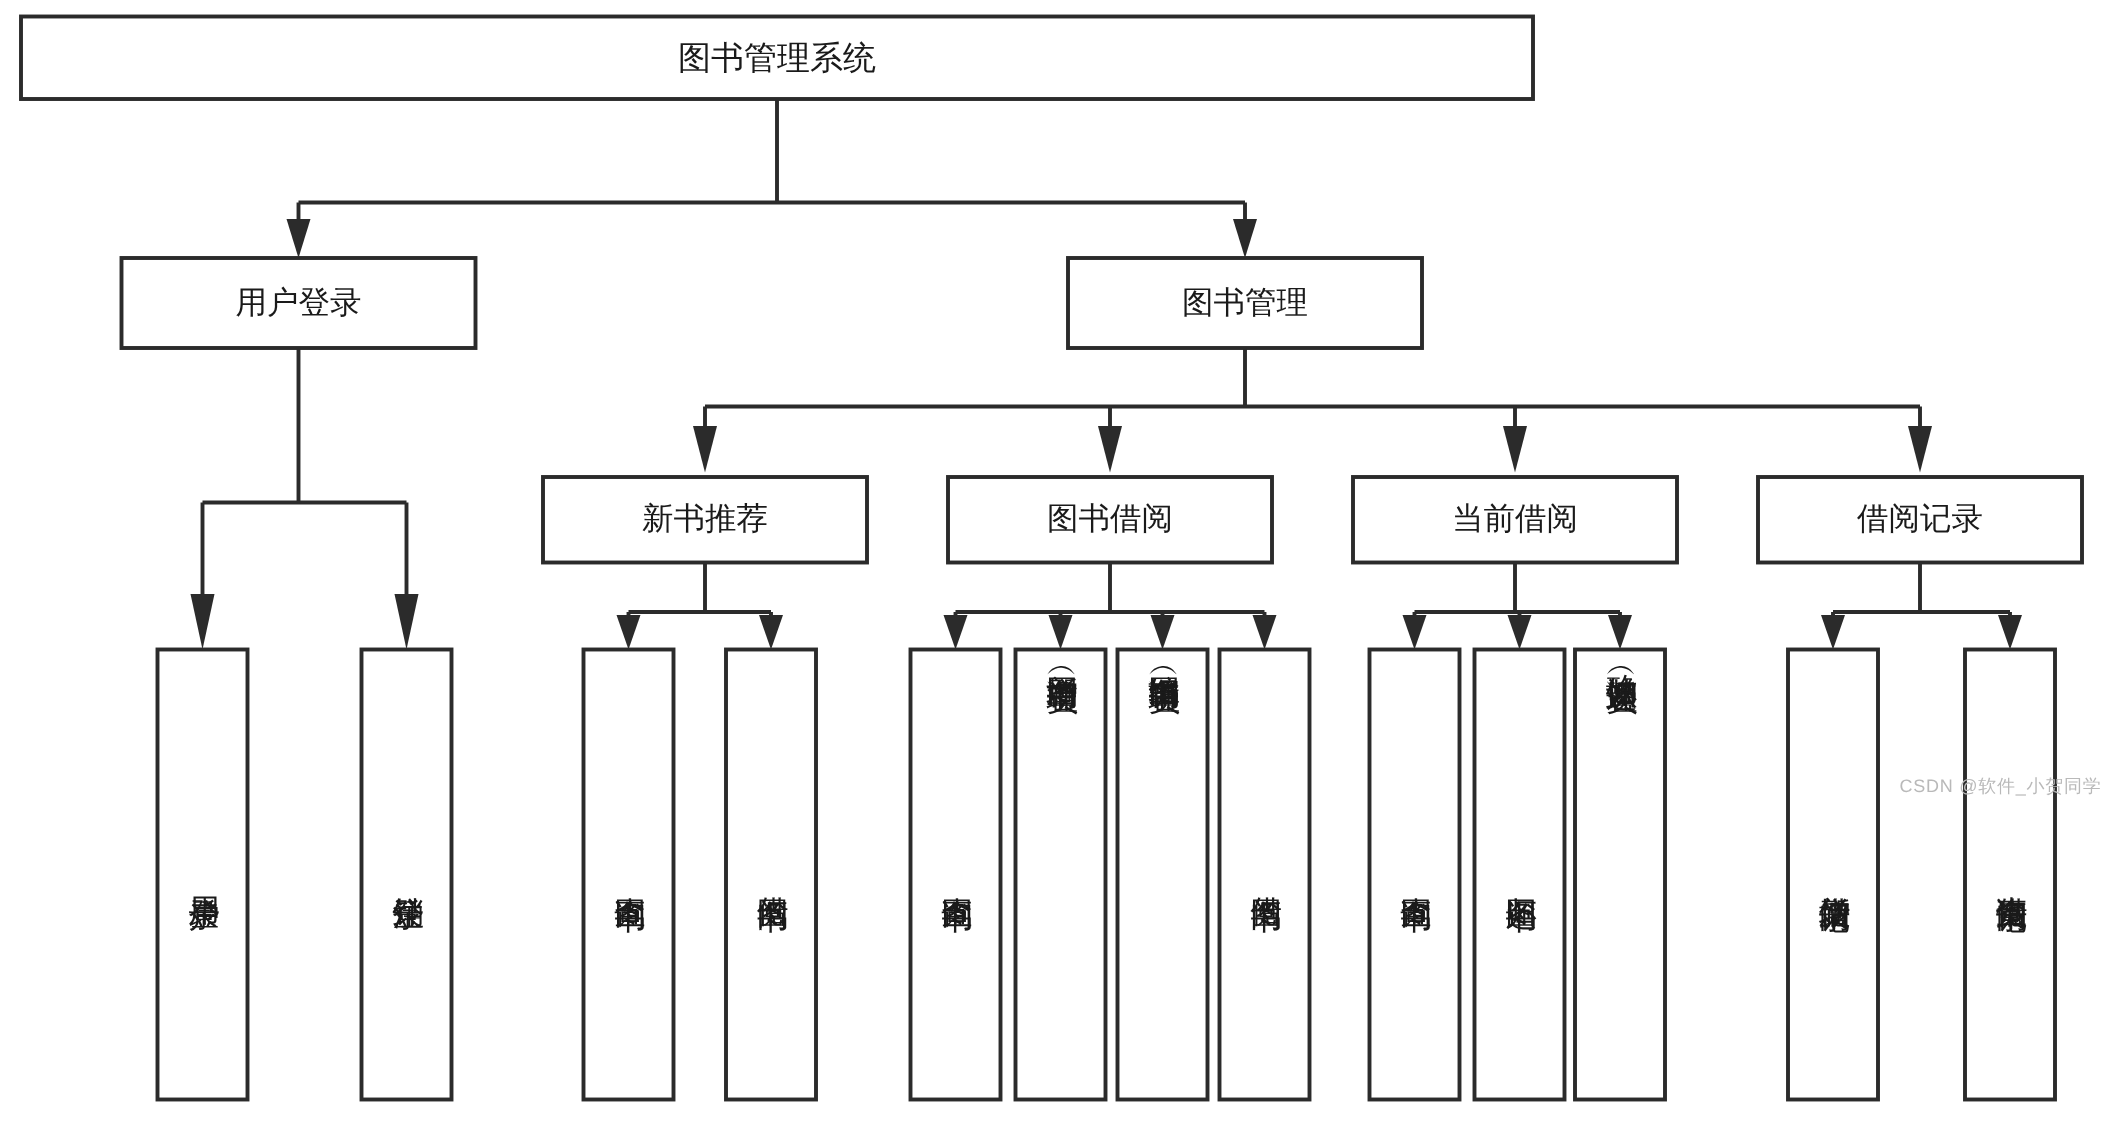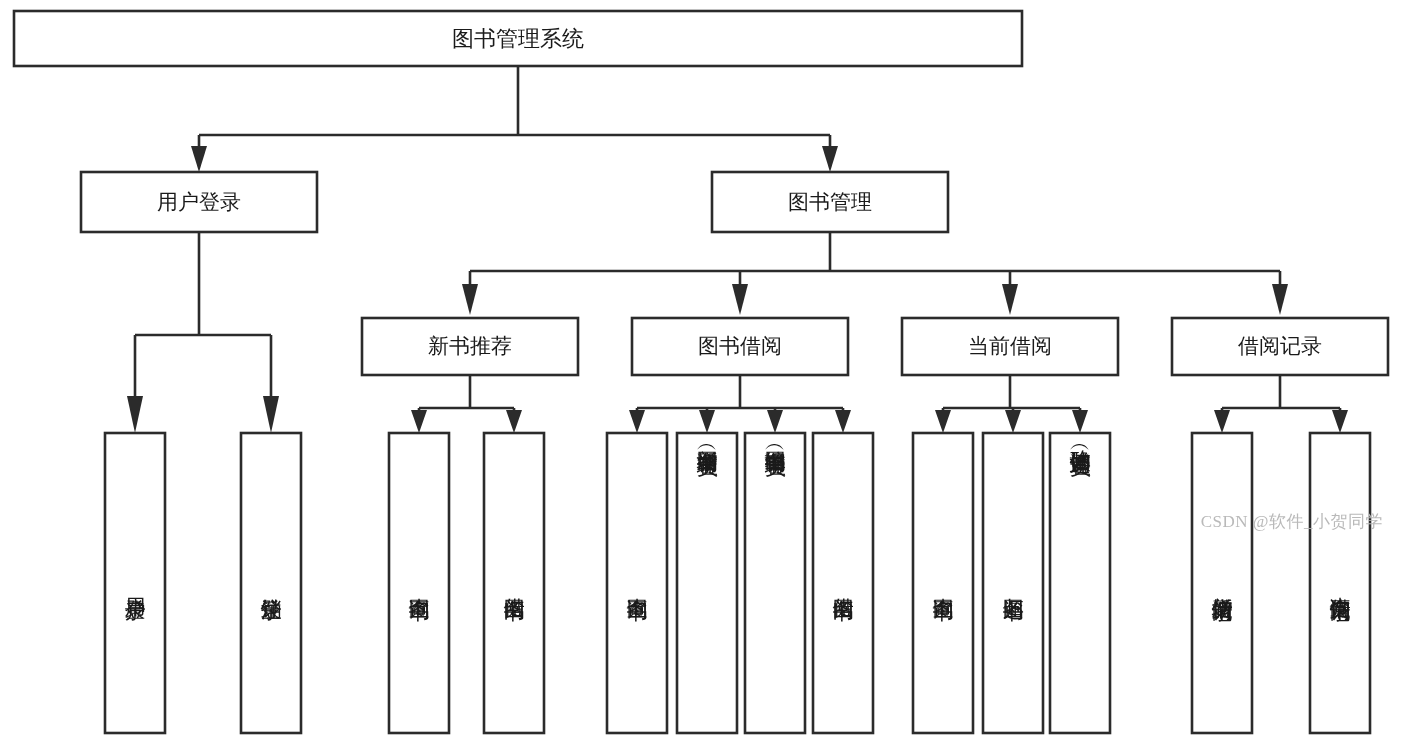--- a/index.html
+++ b/index.html
@@ -65,24 +65,24 @@
     font-family: "Liberation Sans", "DejaVu Sans", sans-serif;
     font-size: 21px;
     line-height: 1.06;
     color: #1a1a1a;
     letter-spacing: 1px;
     white-space: nowrap;
     text-align: center;
   }
   .watermark {
     position: absolute;
-    right: 22px;
+    right: 4px;
     bottom: 6px;
-    font-family: Liberation Serif, serif;
-    font-size: 17px;
+    font-family: Liberation Sans, sans-serif;
+    font-size: 12px;
     color: #b9b9b9;
     letter-spacing: 0.5px;
     user-select: none;
   }
 </style>
 </head>
 <body>
 
 <div id="diagram-root">
 

